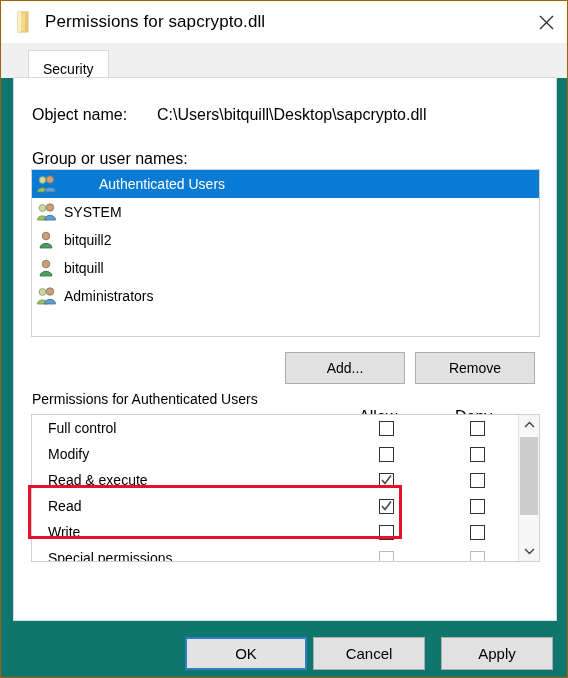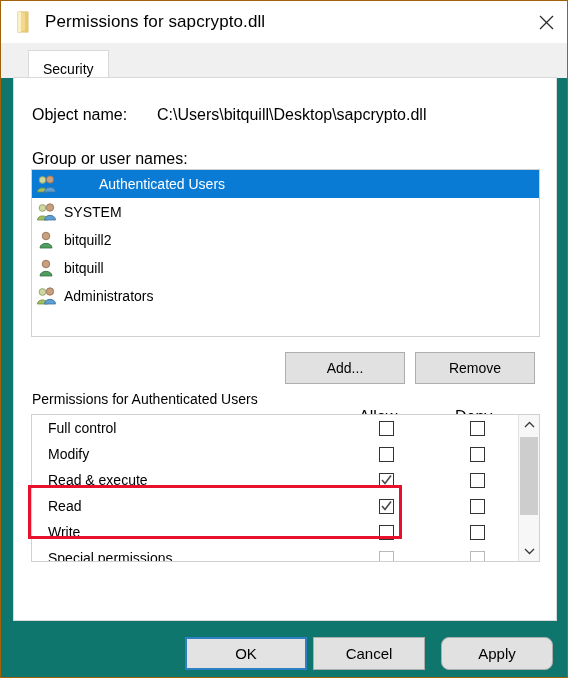--- a/index.html
+++ b/index.html
@@ -267,21 +267,21 @@
     display: flex;
     align-items: center;
     justify-content: center;
   }
   .btn-ok {
     left: 184px; top: 636px; width: 122px; height: 33px;
     border: 2px solid #2f7fc4;
     background: #e3e3e3;
   }
   .btn-cancel { left: 312px; top: 636px; width: 112px; height: 33px; }
-  .btn-apply  { left: 440px; top: 636px; width: 112px; height: 33px; border-radius: 8px; }
+  .btn-apply  { left: 440px; top: 636px; width: 112px; height: 33px; }
 </style>
 </head>
 <body>
 
 <div class="dialog">
 
   <div class="titlebar">
     <div class="title-icon">
       <svg width="20" height="22" viewBox="0 0 20 22">
         <rect x="5" y="1" width="10" height="20" fill="#f2d98b" stroke="#d9bb63" stroke-width="1"></rect>

